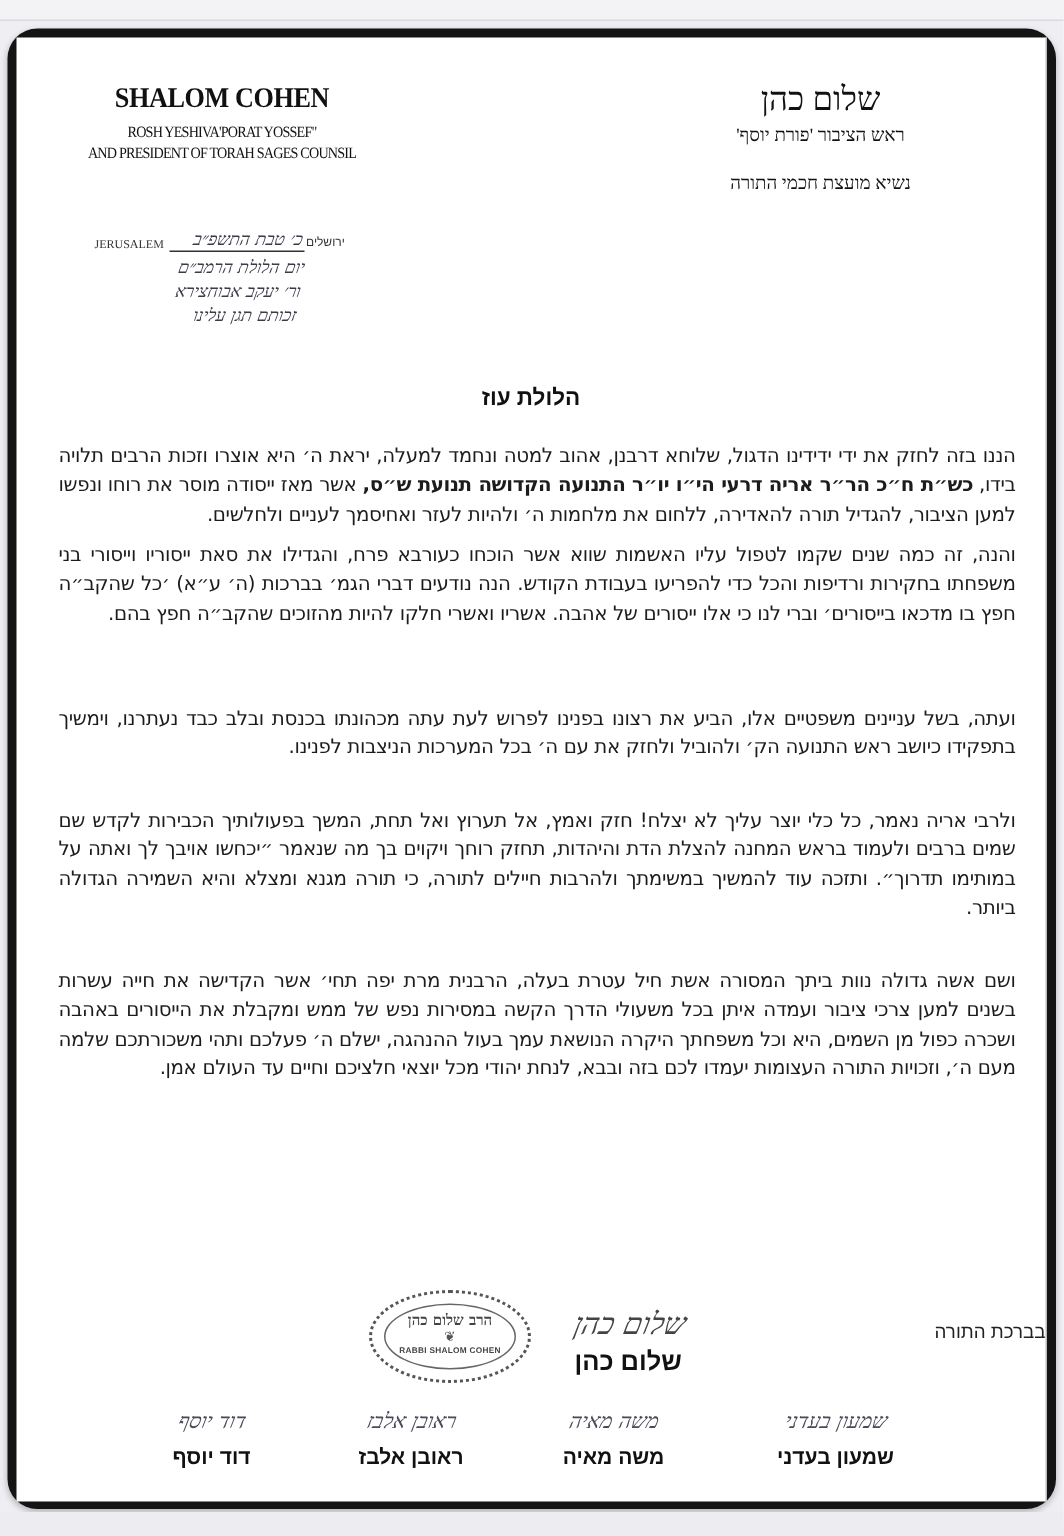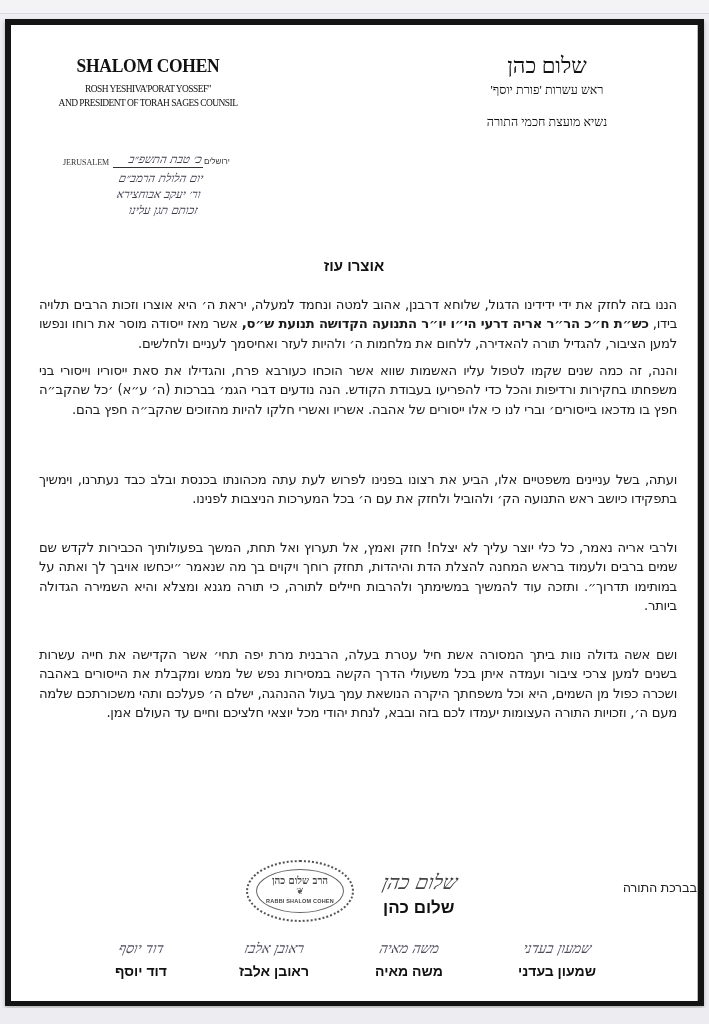--- a/index.html
+++ b/index.html
@@ -10,20 +10,21 @@
       color: #1a1a1a;
     }
     .topbar {
       position: absolute; left: 0; top: 0; width: 709px; height: 14px;
       background: #f3f3f5; border-bottom: 1px solid #d9d9de;
     }
     .frame {
       position: absolute; left: 5px; top: 19px; width: 699px; height: 987px;
       background: #141414;
       box-shadow: 0 2px 4px rgba(0,0,0,0.25);
+      border-radius: 20px;
     }
     .page {
       position: absolute; left: 6px; top: 6px; right: 6px; bottom: 5px;
       background: #ffffff;
       border-right: 1px solid #bbb;
     }
     
     .hdr-en {
       position: absolute; left: 32px; top: 30px; width: 210px; text-align: center;
       font-family: "Liberation Serif", "DejaVu Serif", serif; color: #111;
@@ -114,35 +115,35 @@
   <div class="page">
 
     <div class="hdr-en">
       <div class="name">SHALOM COHEN</div>
       <div class="line">ROSH YESHIVA'PORAT YOSSEF"</div>
       <div class="line">AND PRESIDENT OF TORAH SAGES COUNSIL</div>
     </div>
 
     <div class="hdr-he">
       <div class="name">שלום כהן</div>
-      <div class="line">ראש עשרות 'פורת יוסף'</div>
+      <div class="line">ראש הציבור 'פורת יוסף'</div>
       <div class="line">נשיא מועצת חכמי התורה</div>
     </div>
 
     <div class="dateblock">
       <span class="jer-en">JERUSALEM</span>
       <span class="jer-line"></span>
       <span class="jer-he">ירושלים</span>
       <span class="hand" style="left:88px; top:121px;">כ׳ טבת התשפ״ב</span>
       <span class="hand" style="left:78px; top:140px;">יום הלולת הרמב״ם</span>
       <span class="hand" style="left:76px; top:156px;">ור׳ יעקב אבוחצירא</span>
       <span class="hand" style="left:88px; top:172px;">זכותם תגן עלינו</span>
     </div>
 
-    <div class="title">אוצרו עוז</div>
+    <div class="title">הלולת עוז</div>
 
     <div class="para" style="top:270px;">
       <span>הננו בזה לחזק את ידי ידידינו הדגול, שלוחא דרבנן, אהוב למטה ונחמד למעלה, יראת ה׳ היא אוצרו וזכות הרבים תלויה בידו, </span><b>כש״ת ח״כ הר״ר אריה דרעי הי״ו יו״ר התנועה הקדושה תנועת ש״ס,</b><span> אשר מאז ייסודה מוסר את רוחו ונפשו למען הציבור, להגדיל תורה להאדירה, ללחום את מלחמות ה׳ ולהיות לעזר ואחיסמך לעניים ולחלשים.</span>
     </div>
 
     <div class="para" style="top:336px;">והנה, זה כמה שנים שקמו לטפול עליו האשמות שווא אשר הוכחו כעורבא פרח, והגדילו את סאת ייסוריו וייסורי בני משפחתו בחקירות ורדיפות והכל כדי להפריעו בעבודת הקודש. הנה נודעים דברי הגמ׳ בברכות (ה׳ ע״א) ׳כל שהקב״ה חפץ בו מדכאו בייסורים׳ וברי לנו כי אלו ייסורים של אהבה. אשריו ואשרי חלקו להיות מהזוכים שהקב״ה חפץ בהם.</div>
 
     <div class="para" style="top:513px;">ולרבי אריה נאמר, כל כלי יוצר עליך לא יצלח! חזק ואמץ, אל תערוץ ואל תחת, המשך בפעולותיך הכבירות לקדש שם שמים ברבים ולעמוד בראש המחנה להצלת הדת והיהדות, תחזק רוחך ויקוים בך מה שנאמר ״יכחשו אויבך לך ואתה על במותימו תדרוך״. ותזכה עוד להמשיך במשימתך ולהרבות חיילים לתורה, כי תורה מגנא ומצלא והיא השמירה הגדולה ביותר.</div>
 
     <div class="para" style="top:445px;">ועתה, בשל עניינים משפטיים אלו, הביע את רצונו בפנינו לפרוש לעת עתה מכהונתו בכנסת ובלב כבד נעתרנו, וימשיך בתפקידו כיושב ראש התנועה הק׳ ולהוביל ולחזק את עם ה׳ בכל המערכות הניצבות לפנינו.</div>

